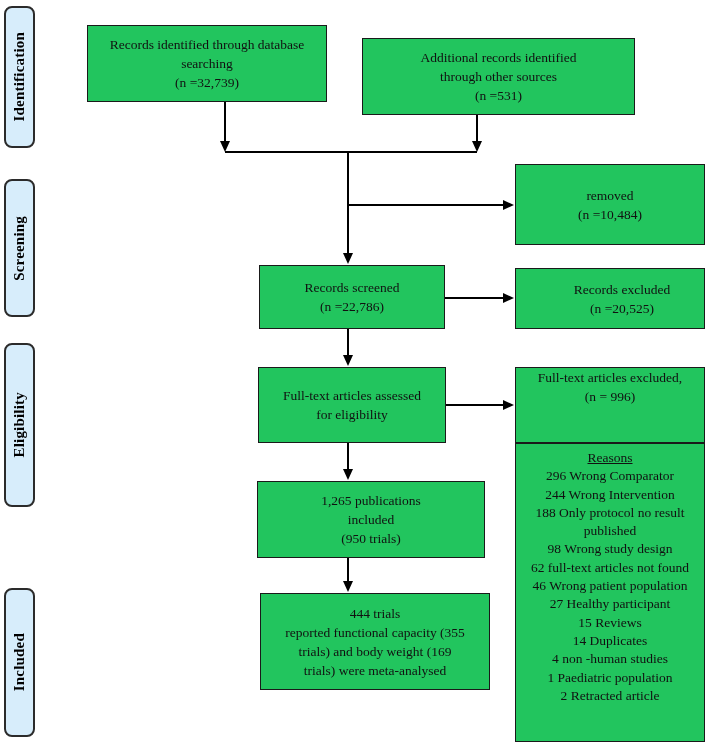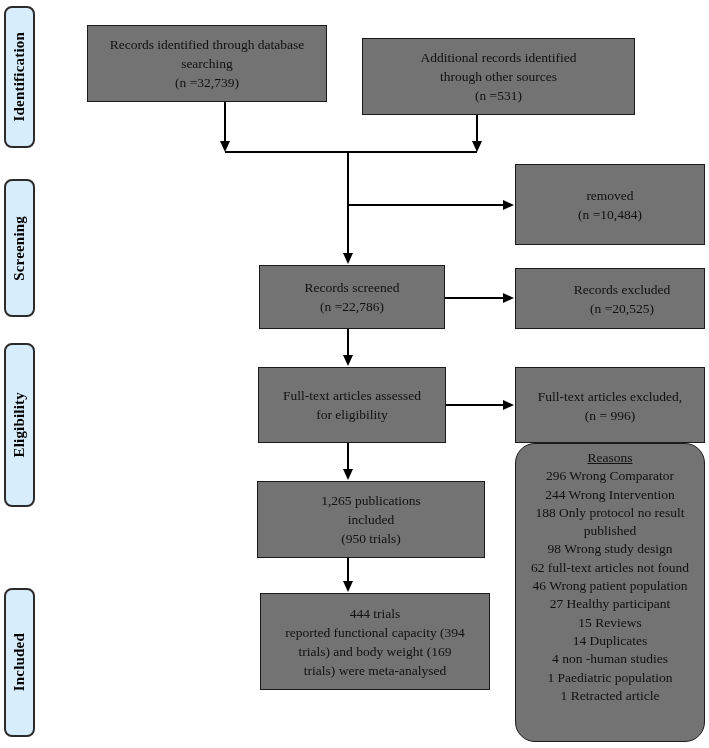--- a/index.html
+++ b/index.html
@@ -14,21 +14,21 @@
   }
   #connectors {
     position: absolute;
     left: 0; top: 0;
     width: 709px; height: 748px;
     z-index: 1;
   }
   .box {
     position: absolute;
     box-sizing: border-box;
-    background: #737373;
+    background: #22c55e;
     border: 1.6px solid #1a1a1a;
     display: flex;
     flex-direction: column;
     justify-content: center;
     text-align: center;
     font-size: 13.5px;
     line-height: 19px;
     z-index: 2;
   }
   .box .ln { display: block; }
@@ -54,26 +54,26 @@
     letter-spacing: 0.2px;
     white-space: nowrap;
   }
   #box-records-db        { left: 87px;  top: 25px;  width: 240px; height: 77px; }
   #box-records-other     { left: 362px; top: 38px;  width: 273px; height: 77px; }
   #box-duplicates        { left: 515px; top: 164px; width: 190px; height: 81px; }
   #box-screened          { left: 259px; top: 265px; width: 186px; height: 64px; }
   #box-excluded          { left: 515px; top: 268px; width: 190px; height: 61px; padding-left: 24px; }
   #box-fulltext          { left: 258px; top: 367px; width: 188px; height: 76px; }
   #box-fulltext-excluded { left: 515px; top: 367px; width: 190px; height: 76px;
-                           justify-content: flex-start; padding-top: 19px; }
+                           justify-content: flex-start; padding-top: 0; }
   #box-publications      { left: 257px; top: 481px; width: 228px; height: 77px; }
   #box-meta              { left: 244px; top: 593px; width: 230px; height: 97px; margin-left: 16px; }
   #box-reasons           { left: 515px; top: 443px; width: 190px; height: 299px;
                            justify-content: flex-start; padding: 5px 12px 0 12px;
-                           line-height: 18.3px; border-radius: 20px; }
+                           line-height: 18.3px; }
   #box-reasons .reasons-title { text-decoration: underline; }
   #stage-identification { top: 6px;   height: 142px; }
   #stage-screening      { top: 179px; height: 138px; }
   #stage-eligibility    { top: 343px; height: 164px; }
   #stage-included       { top: 588px; height: 149px; }
   line { stroke: #000000; stroke-width: 2; }
   polygon { fill: #000000; }
 </style>
 </head>
 <body>
@@ -168,29 +168,29 @@
     <span class="ln">244 Wrong Intervention</span>
     <span class="ln">188 Only protocol no result published</span>
     <span class="ln">98 Wrong study design</span>
     <span class="ln">62 full-text articles not found</span>
     <span class="ln">46 Wrong patient population</span>
     <span class="ln">27 Healthy participant</span>
     <span class="ln">15 Reviews</span>
     <span class="ln">14 Duplicates</span>
     <span class="ln">4 non -human studies</span>
     <span class="ln">1 Paediatric population</span>
-    <span class="ln">1 Retracted article</span>
+    <span class="ln">2 Retracted article</span>
   </div>
 
   <div class="box" id="box-publications">
     <span class="ln">1,265 publications</span>
     <span class="ln">included</span>
     <span class="ln">(950 trials)</span>
   </div>
 
   <div class="box" id="box-meta">
     <span class="ln">444 trials</span>
-    <span class="ln">reported functional capacity (394</span>
+    <span class="ln">reported functional capacity (355</span>
     <span class="ln">trials) and body weight (169</span>
     <span class="ln">trials) were meta-analysed</span>
   </div>
 
 </div>
 
 </body></html>

